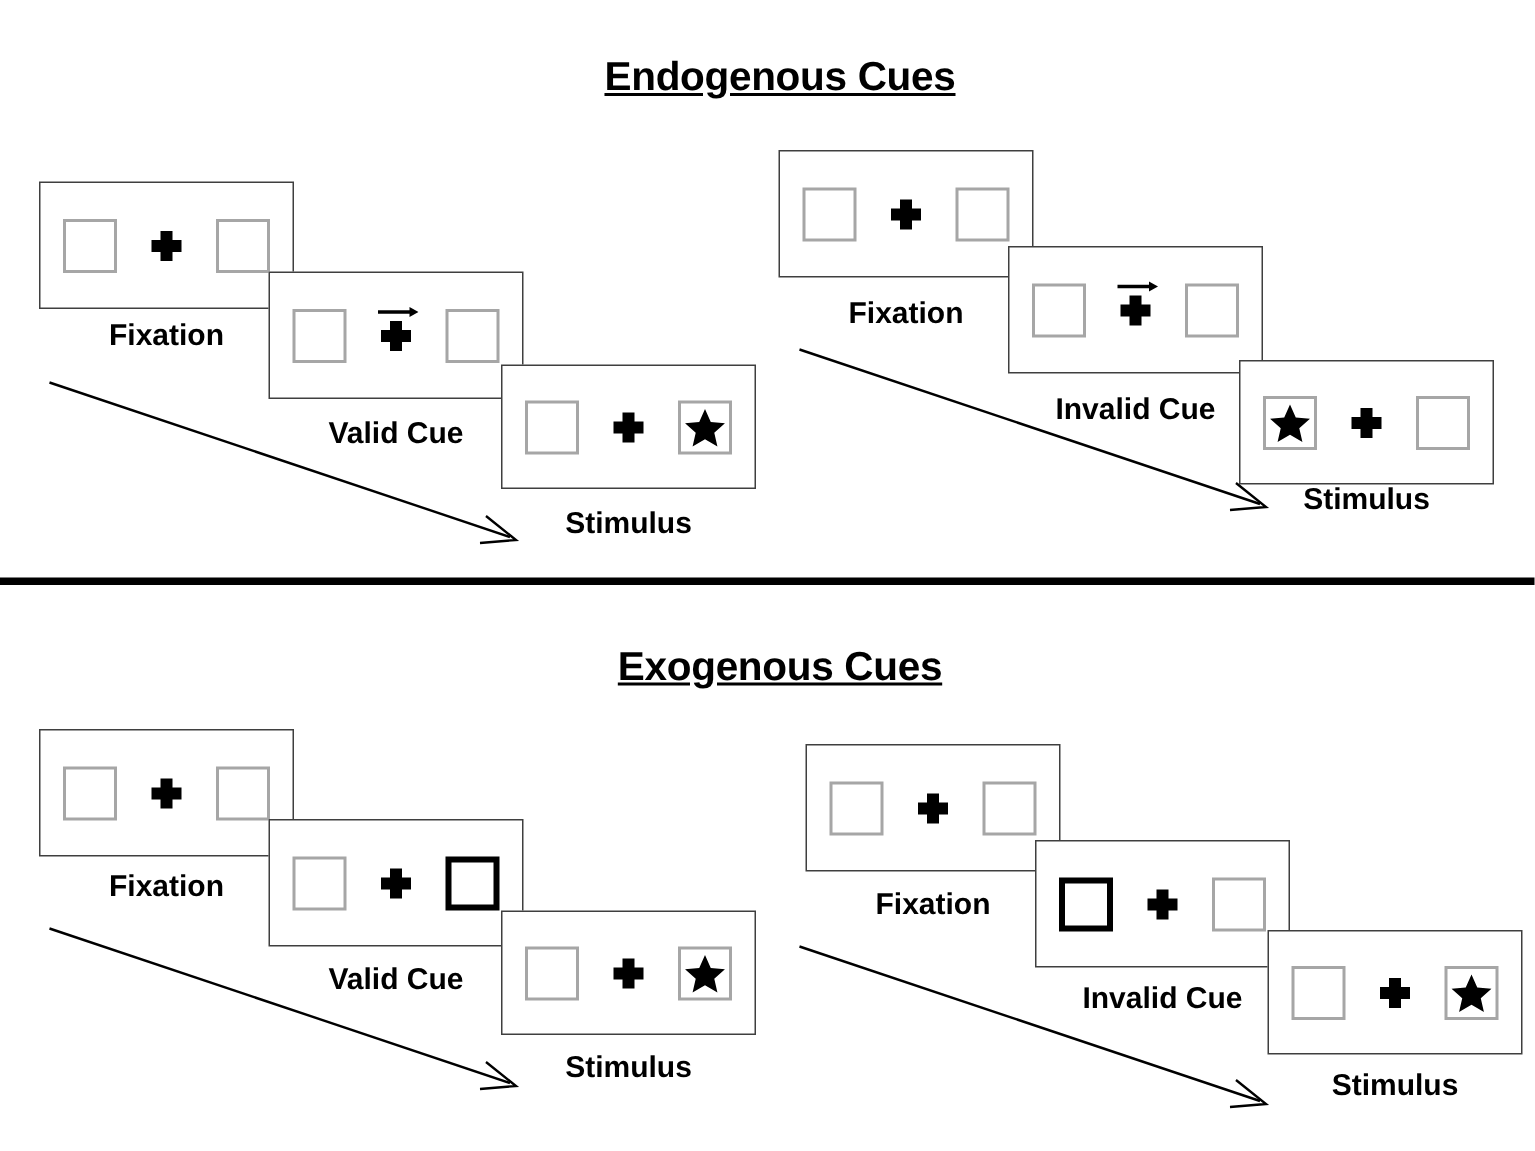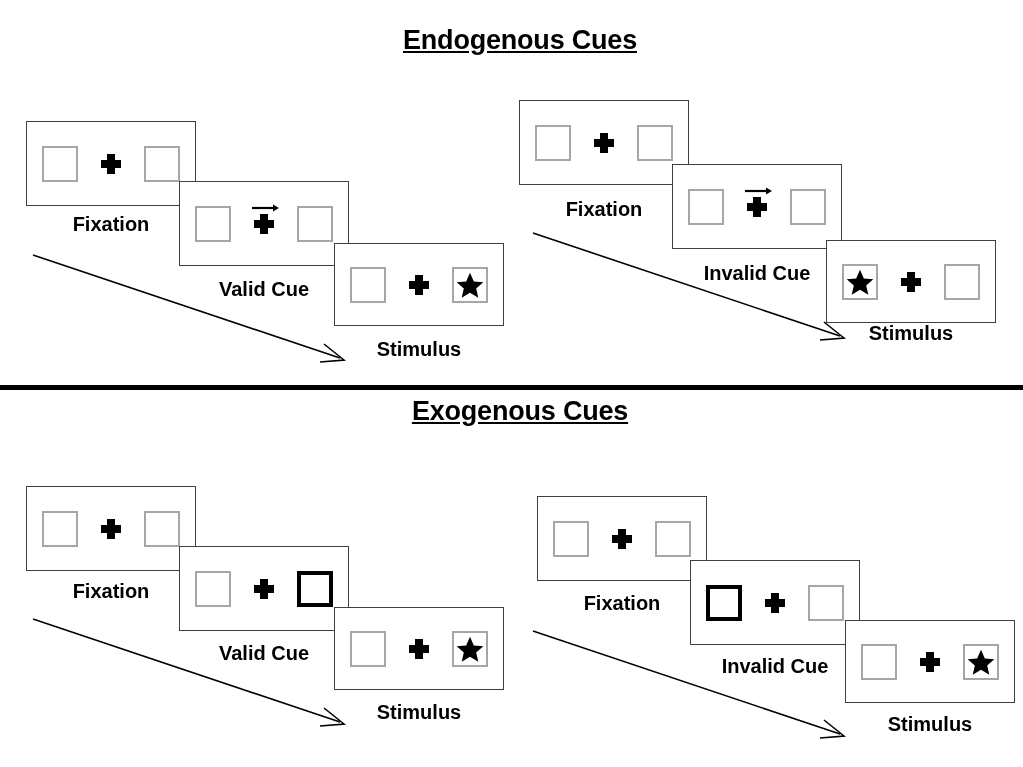--- a/index.html
+++ b/index.html
@@ -17,20 +17,21 @@
   }
 
   .section-title {
     position: absolute;
     font-size: 27px;
     font-weight: bold;
     text-decoration: underline;
     text-align: center;
     white-space: nowrap;
     letter-spacing: -0.2px;
+    margin-top: 11px;
   }
 
   .divider {
     position: absolute;
     left: 0;
     width: 1023px;
     height: 5px;
     background: #000000;
   }
 
@@ -235,21 +236,21 @@
 </div>
 <div class="panel-label" style="left:821px; top:322px; width:180px;">Stimulus</div>
 
 <svg class="flow-arrow" style="left:528px; top:228px; width:325px; height:120px;" viewBox="0 0 325 120">
   <line x1="5" y1="5" x2="312" y2="108" stroke="#000" stroke-width="1.6"></line>
   <polyline points="296,94 316,110 292,112" fill="none" stroke="#000" stroke-width="1.6"></polyline>
 </svg>
 
 <div class="divider" style="top:385px;"></div>
 
-<div class="section-title" style="left:340px; top:396px; width:360px;">Exogenous Cues</div>
+<div class="section-title" style="left:340px; top:418px; width:360px;">Exogenous Cues</div>
 
 <div class="panel" style="left:26px; top:486px; width:170px; height:85px;">
   <div class="panel-inner">
     <div class="slot"></div>
     <div class="gap"></div>
     <div class="fixcross">
       <div class="cross-glyph"></div>
     </div>
     <div class="gap"></div>
     <div class="slot"></div>

